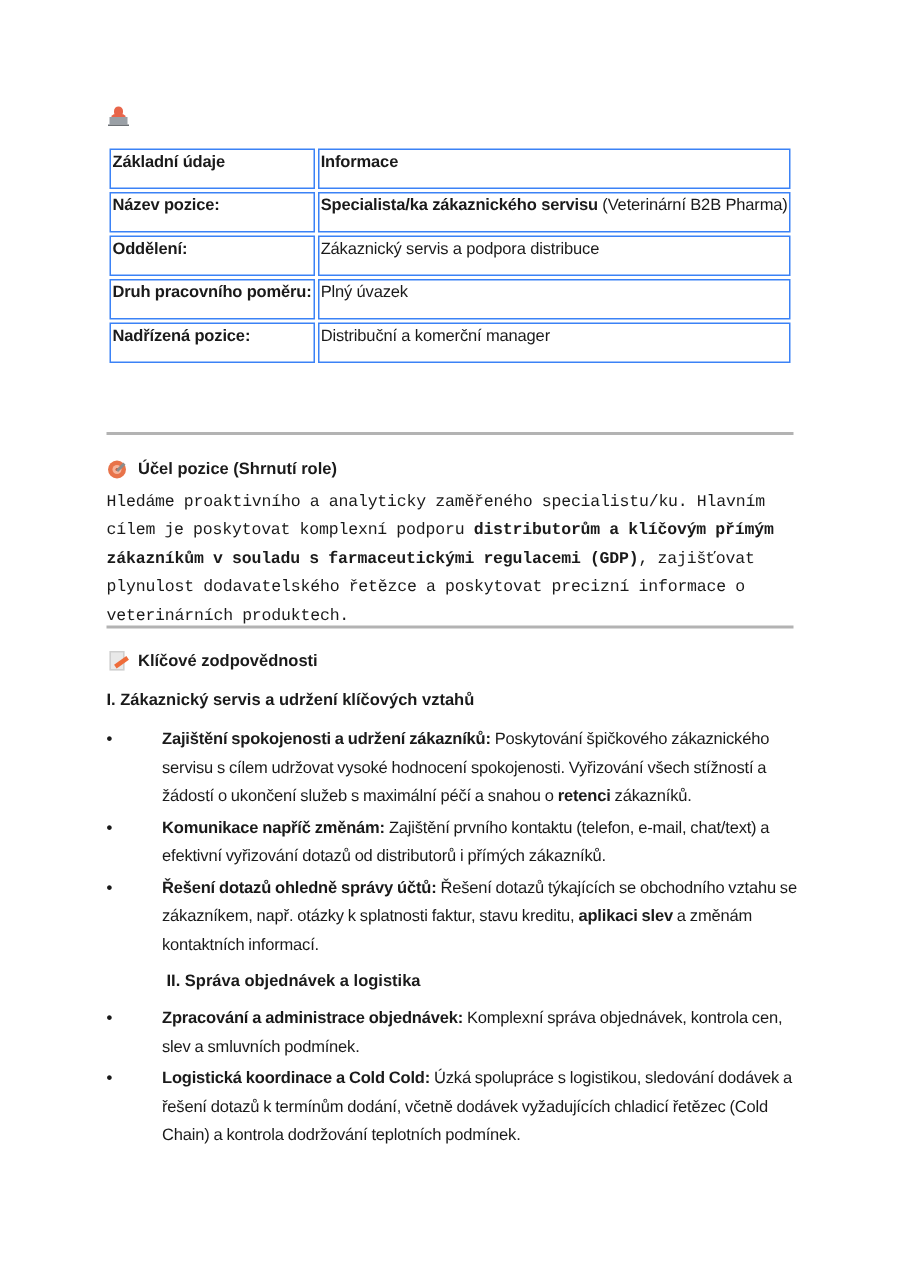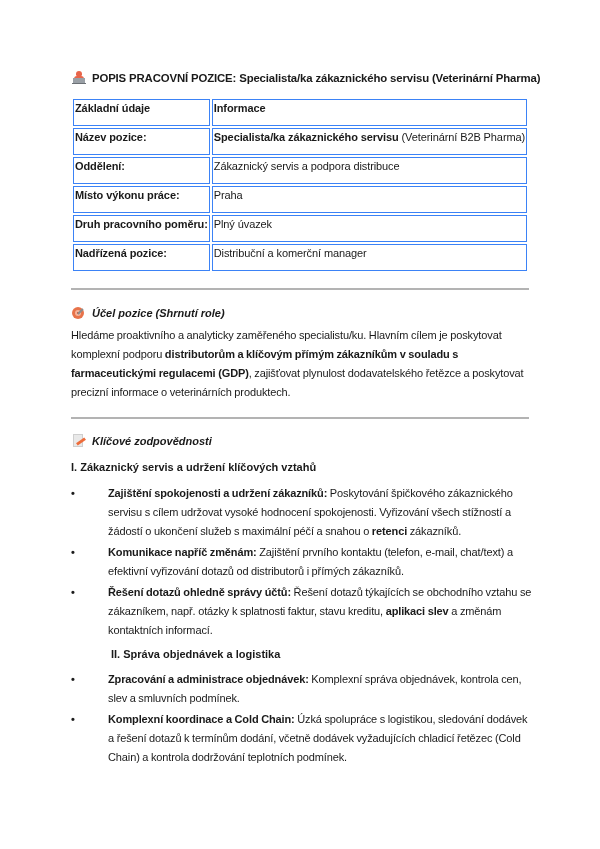--- a/index.html
+++ b/index.html
@@ -120,21 +120,20 @@
       background: #b3b3b3;
     }
     .section-head {
       position: absolute;
       left: 0;
       display: flex;
       align-items: center;
       font-size: 11px;
       font-weight: bold;
       white-space: nowrap;
-      font-style: italic;
     }
     .para {
       position: absolute;
       left: -1px;
       width: 462px;
       font-size: 11px;
       line-height: 19px;
       letter-spacing: -0.12px;
       word-spacing: -0.3px;
     }
@@ -167,40 +166,35 @@
 
 <div class="page">
 
   <div class="title-row">
     <span class="icon icon-worker">
       <span class="head"></span>
         <span class="body"></span>
         <span class="laptop"></span>
         <span class="base"></span>
     </span>
-    <span>POPIS PRACOVNÍ POZICE: Specialista/ka zákaznického servisu (Veterinární Pharma)</span>
   </div>
 
   <table class="info">
     <tbody>
         <tr class="head">
       <td class="k">Základní údaje</td>
       <td class="v">Informace</td>
     </tr>
     <tr>
       <td class="k">Název pozice:</td>
       <td class="v"><span class="b">Specialista/ka zákaznického servisu</span><span> (Veterinární B2B Pharma)</span></td>
     </tr>
     <tr>
       <td class="k">Oddělení:</td>
       <td class="v">Zákaznický servis a podpora distribuce</td>
-    </tr>
-    <tr>
-      <td class="k">Místo výkonu práce:</td>
-      <td class="v">Praha</td>
     </tr>
     <tr>
       <td class="k">Druh pracovního poměru:</td>
       <td class="v">Plný úvazek</td>
     </tr>
     <tr>
       <td class="k">Nadřízená pozice:</td>
       <td class="v">Distribuční a komerční manager</td>
     </tr>
   </tbody>
@@ -210,21 +204,21 @@
 
   <div class="section-head" style="top:306px;">
     <span class="icon icon-target">
       <span class="ring"></span>
         <span class="ring2"></span>
         <span class="dot"></span>
         <span class="dart"></span>
     </span>
     <span>Účel pozice (Shrnutí role)</span>
   </div>
-  <div class="para" style="top:326px;"><span>Hledáme proaktivního a analyticky zaměřeného specialistu/ku. Hlavním cílem je poskytovat komplexní podporu </span><span class="b">distributorům a klíčovým přímým zákazníkům v souladu s farmaceutickými regulacemi (GDP)</span><span>, zajišťovat plynulost dodavatelského řetězce a poskytovat precizní informace o veterinárních produktech.</span></div>
+  <div class="para" style="top:326px;font-family:Liberation Mono, monospace;"><span>Hledáme proaktivního a analyticky zaměřeného specialistu/ku. Hlavním cílem je poskytovat komplexní podporu </span><span class="b">distributorům a klíčovým přímým zákazníkům v souladu s farmaceutickými regulacemi (GDP)</span><span>, zajišťovat plynulost dodavatelského řetězce a poskytovat precizní informace o veterinárních produktech.</span></div>
 
   <div class="hr" style="top:417px;"></div>
 
   <div class="section-head" style="top:434px;text-align:center;">
     <span class="icon icon-memo">
       <span class="paper"></span>
         <span class="pencil"></span>
     </span>
     <span>Klíčové zodpovědnosti</span>
   </div>
@@ -248,16 +242,16 @@
 
   <div class="subhead" style="top:648px;padding-left:40px;">II. Správa objednávek a logistika</div>
 
   <div class="bullet" style="top:670px;">
     <span class="dot">•</span>
     <span class="txt"><span class="b">Zpracování a administrace objednávek:</span><span> Komplexní správa objednávek, kontrola cen, slev a smluvních podmínek.</span></span>
   </div>
 
   <div class="bullet" style="top:710px;">
     <span class="dot">•</span>
-    <span class="txt"><span class="b">Komplexní koordinace a Cold Chain:</span><span> Úzká spolupráce s logistikou, sledování dodávek a řešení dotazů k termínům dodání, včetně dodávek vyžadujících chladicí řetězec (Cold Chain) a kontrola dodržování teplotních podmínek.</span></span>
+    <span class="txt"><span class="b">Logistická koordinace a Cold Cold:</span><span> Úzká spolupráce s logistikou, sledování dodávek a řešení dotazů k termínům dodání, včetně dodávek vyžadujících chladicí řetězec (Cold Chain) a kontrola dodržování teplotních podmínek.</span></span>
   </div>
 
 </div>
 
 </body></html>

